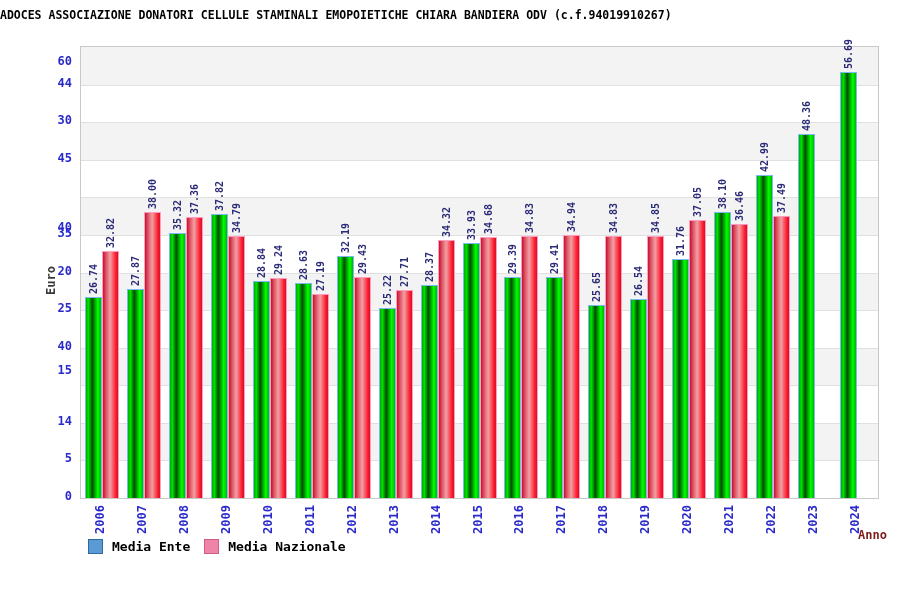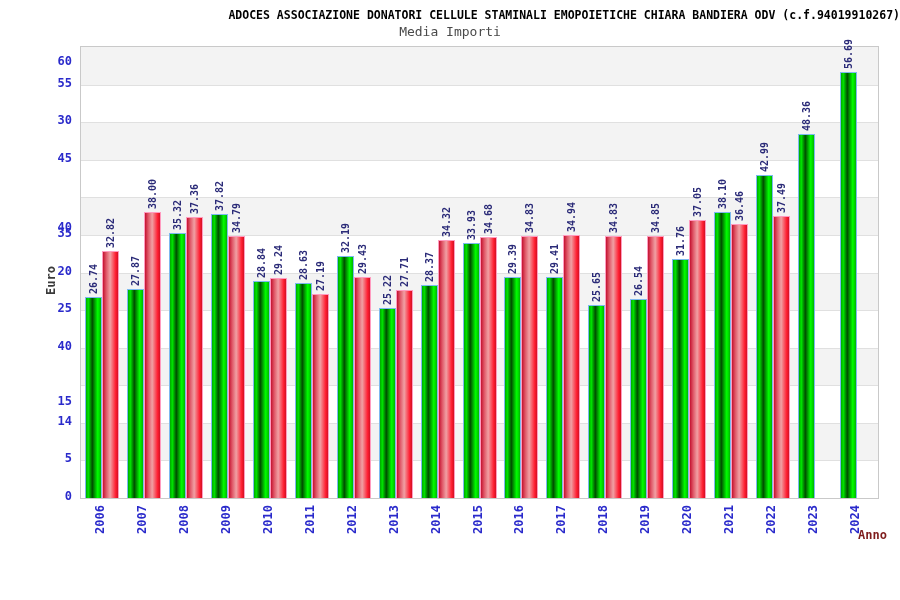--- a/index.html
+++ b/index.html
@@ -1,18 +1,18 @@
 <!DOCTYPE html>
 <html><head>
 <meta charset="utf-8">
 <style>
   html,body{margin:0;padding:0;background:#ffffff;}
   body{width:900px;height:600px;font-family:"DejaVu Sans Mono","Liberation Mono",monospace;}
   #stage{position:relative;width:900px;height:600px;overflow:hidden;background:#fff;}
-  .title{position:absolute;top:8px;left:0;width:100%;text-align:right;
+  .title{position:absolute;top:8px;left:0;width:100%;text-align:left;
          font-size:11.5px;font-weight:bold;color:#000;white-space:nowrap;}
   .subtitle{position:absolute;top:24px;left:0;width:100%;text-align:center;
             font-size:13px;color:#4a4a4a;}
   #plot{position:absolute;left:80px;top:46px;width:797px;height:451px;
         border:1px solid #c9c9c9;background:#fff;}
   .band{position:absolute;left:0;width:100%;box-sizing:border-box;}
   .ytick{position:absolute;left:0;width:72px;text-align:right;
          font-size:12px;font-weight:bold;color:#2a2acb;line-height:14px;}
   .vtext{writing-mode:vertical-rl;transform:rotate(180deg);white-space:nowrap;}
   .bar{position:absolute;bottom:0;box-sizing:border-box;}
@@ -27,35 +27,34 @@
   .legend{position:absolute;left:88px;top:539px;display:flex;align-items:center;gap:14px;
           font-size:13px;font-weight:bold;color:#000;}
   .legend-item{display:flex;align-items:center;gap:9px;}
   .swatch{width:13px;height:13px;display:inline-block;box-sizing:content-box;}
 </style>
 </head>
 <body>
 
 <div id="stage">
   <div class="title">ADOCES ASSOCIAZIONE DONATORI CELLULE STAMINALI EMOPOIETICHE CHIARA BANDIERA ODV (c.f.94019910267)</div>
-  <div class="subtitle">Media Importi</div>
   <div class="axis-title-y vtext">Euro</div>
   <div id="ylabels">
       <div class="ytick" style="top: 489px;">0</div>
       <div class="ytick" style="top: 451.417px;">5</div>
       <div class="ytick" style="top: 413.833px;">14</div>
-      <div class="ytick" style="top: 394px;">15</div>
+      <div class="ytick" style="top: 363px;">15</div>
       <div class="ytick" style="top: 338.667px;">40</div>
       <div class="ytick" style="top: 301.083px;">25</div>
       <div class="ytick" style="top: 263.5px;">20</div>
       <div class="ytick" style="top: 225.917px;">35</div>
       <div class="ytick" style="top: 188.333px; margin-top: 32px;">40</div>
       <div class="ytick" style="top: 150.75px;">45</div>
       <div class="ytick" style="top: 113.167px;">30</div>
-      <div class="ytick" style="top: 75.5833px;">55</div>
+      <div class="ytick" style="top: 75.5833px;">44</div>
       <div class="ytick" style="top: 54px;">60</div>
     </div>
   <div id="plot">
       <div class="band" style="top: 0px; height: 37.5833px; background: rgb(243, 243, 243);"></div>
       <div class="band" style="top: 37.5833px; height: 37.5833px; background: rgb(255, 255, 255); border-top: 1px solid rgb(224, 224, 224);"></div>
       <div class="band" style="top: 75.1667px; height: 37.5833px; background: rgb(243, 243, 243); border-top: 1px solid rgb(224, 224, 224);"></div>
       <div class="band" style="top: 112.75px; height: 37.5833px; background: rgb(255, 255, 255); border-top: 1px solid rgb(224, 224, 224);"></div>
       <div class="band" style="top: 150.333px; height: 37.5833px; background: rgb(243, 243, 243); border-top: 1px solid rgb(224, 224, 224);"></div>
       <div class="band" style="top: 187.917px; height: 37.5833px; background: rgb(255, 255, 255); border-top: 1px solid rgb(224, 224, 224);"></div>
       <div class="band" style="top: 225.5px; height: 37.5833px; background: rgb(243, 243, 243); border-top: 1px solid rgb(224, 224, 224);"></div>
@@ -152,13 +151,23 @@
       <div class="xlabel vtext" style="left: 555.395px; top: 505px;">2017</div>
       <div class="xlabel vtext" style="left: 597.342px; top: 505px;">2018</div>
       <div class="xlabel vtext" style="left: 639.289px; top: 505px;">2019</div>
       <div class="xlabel vtext" style="left: 681.237px; top: 505px;">2020</div>
       <div class="xlabel vtext" style="left: 723.184px; top: 505px;">2021</div>
       <div class="xlabel vtext" style="left: 765.132px; top: 505px;">2022</div>
       <div class="xlabel vtext" style="left: 807.079px; top: 505px;">2023</div>
       <div class="xlabel vtext" style="left: 849.026px; top: 505px;">2024</div>
     </div>
   <div class="axis-title-x">Anno</div>
+  <div class="legend" id="legend">
+      <div class="legend-item">
+        <span class="swatch" style="background: rgb(91, 155, 213); border: 1px solid rgb(47, 106, 158);"></span>
+        <span>Media Ente</span>
+      </div>
+      <div class="legend-item">
+        <span class="swatch" style="background: rgb(238, 132, 168); border: 1px solid rgb(208, 92, 134);"></span>
+        <span>Media Nazionale</span>
+      </div>
+    </div>
 </div>
 
 </body></html>

